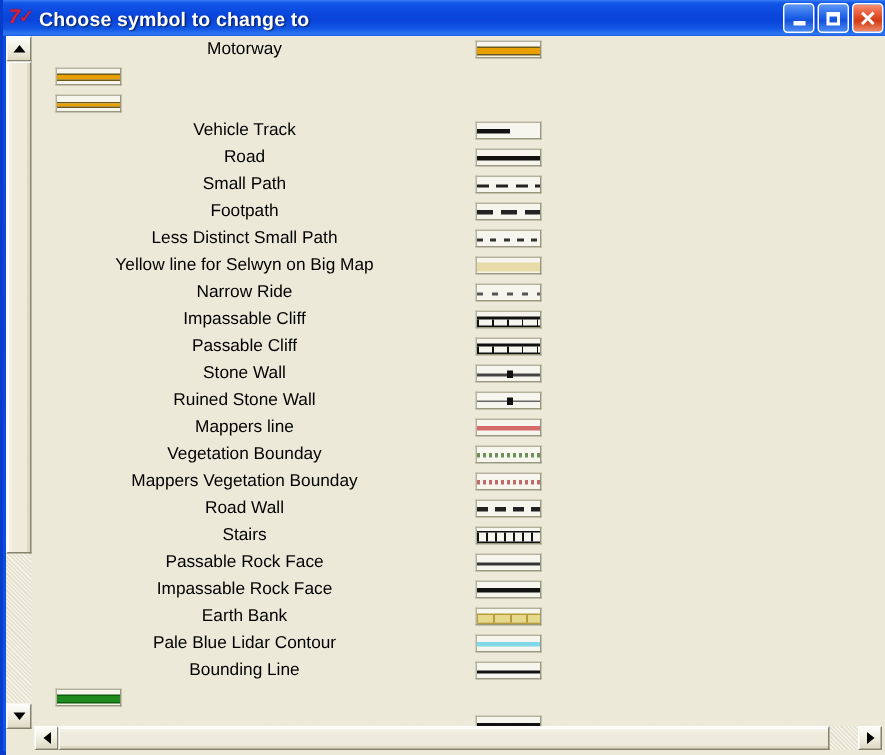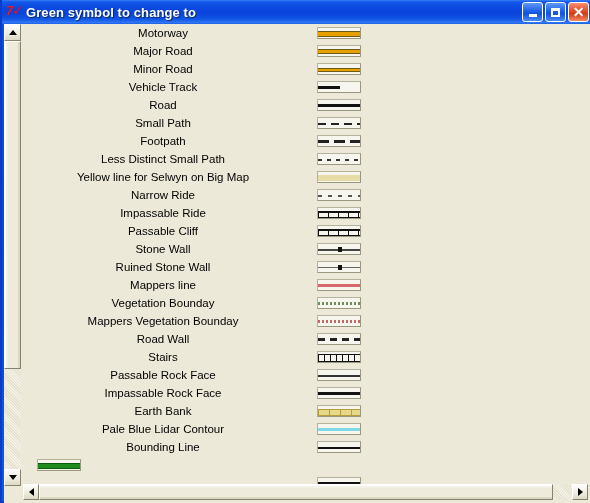--- a/index.html
+++ b/index.html
@@ -171,21 +171,21 @@
 </style>
 </head>
 <body>
 
 <div id="window">
 
   <div id="titlebar">
     <div id="app-icon">
       <span class="g">7✓</span>
     </div>
-    <div id="title-text">Green symbol to change to</div>
+    <div id="title-text">Choose symbol to change to</div>
 
     <div id="win-buttons">
       <div class="winbtn min">
         <span class="minglyph"></span>
       </div>
       <div class="winbtn max">
         <span class="maxglyph"></span>
       </div>
       <div class="winbtn close">
         <span class="closeglyph">✕</span>
@@ -211,31 +211,29 @@
           <div class="label">Motorway</div>
           <div class="symwrap">
             <div class="swatch">
               <span class="ln" style="top:3px;height:1px;background:#6b5a18;"></span>
               <span class="ln" style="top:4px;height:4px;background:#e8a000;"></span>
               <span class="ln" style="top:8px;height:1px;background:#6b5a18;"></span>
             </div>
           </div>
         </div>
         <div class="row">
-          <div class="label">Major Road</div>
           <div class="symwrap">
             <div class="swatch">
               <span class="ln" style="top:3px;height:1px;background:#6b5a18;"></span>
               <span class="ln" style="top:4px;height:3px;background:#e8a000;"></span>
               <span class="ln" style="top:7px;height:1px;background:#6b5a18;"></span>
             </div>
           </div>
         </div>
         <div class="row">
-          <div class="label">Minor Road</div>
           <div class="symwrap">
             <div class="swatch">
               <span class="ln" style="top:4px;height:1px;background:#6b5a18;"></span>
               <span class="ln" style="top:5px;height:2px;background:#e8a000;"></span>
               <span class="ln" style="top:7px;height:1px;background:#6b5a18;"></span>
             </div>
           </div>
         </div>
         <div class="row">
           <div class="label">Vehicle Track</div>
@@ -287,21 +285,21 @@
         </div>
         <div class="row">
           <div class="label">Narrow Ride</div>
           <div class="symwrap">
             <div class="swatch">
               <span class="ln" style="top:5px;height:2px;background:repeating-linear-gradient(to right,#555 0 4px,transparent 4px 10px);"></span>
             </div>
           </div>
         </div>
         <div class="row">
-          <div class="label">Impassable Ride</div>
+          <div class="label">Impassable Cliff</div>
           <div class="symwrap">
             <div class="swatch">
               <span class="ln" style="top:3px;height:2px;background:#111;"></span>
               <span class="ln" style="top:5px;height:5px;background:repeating-linear-gradient(to right,#111 0 1px,transparent 1px 10px);"></span>
               <span class="ln" style="top:9px;height:1px;background:#111;"></span>
             </div>
           </div>
         </div>
         <div class="row">
           <div class="label">Passable Cliff</div>

